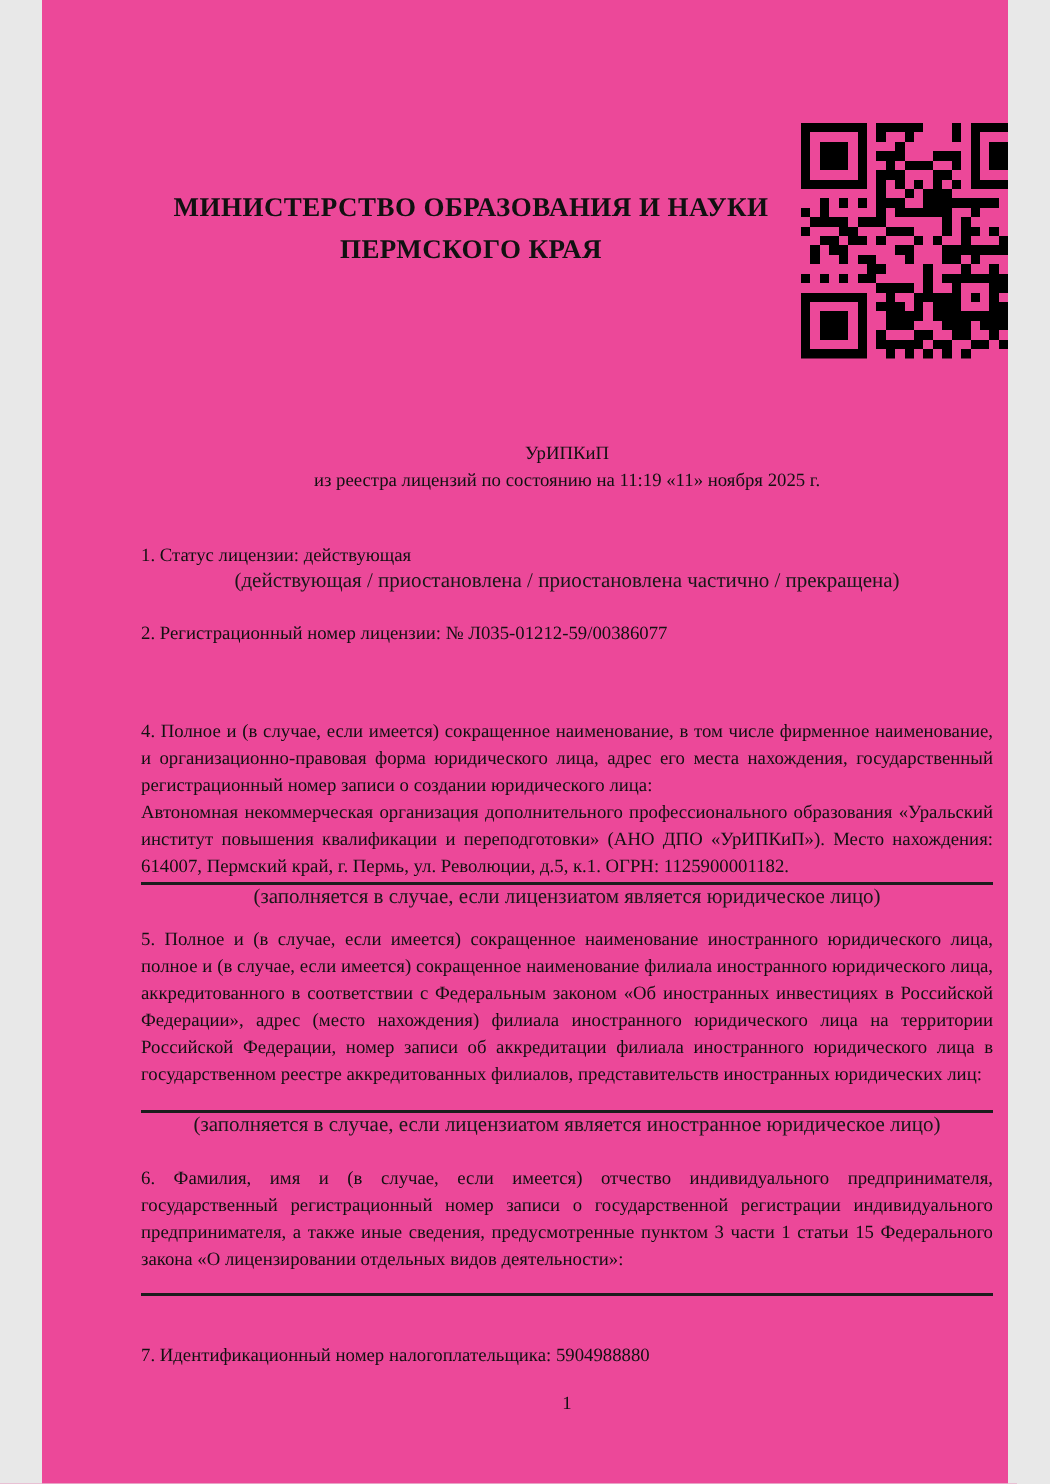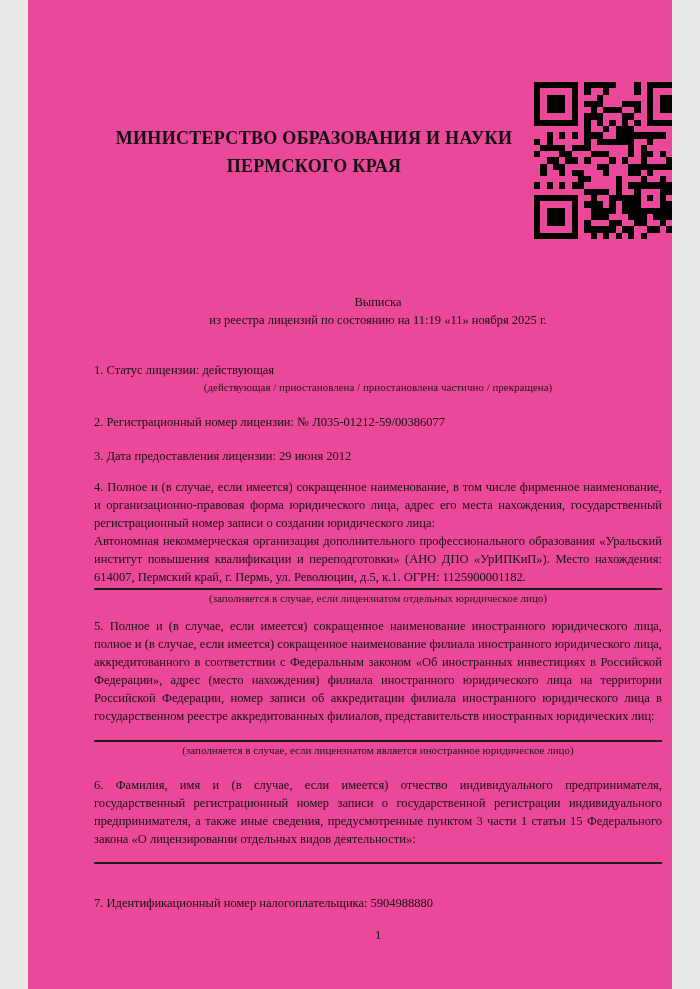--- a/index.html
+++ b/index.html
@@ -21,21 +21,21 @@
   .letterhead-caption{font-size:10.5px;line-height:13px;margin-top:6px;color:#181818;}
   
   .qr{left:506px;top:82px;width:157px;height:157px;}
   .qr svg{display:block;width:157px;height:157px;}
   
   .doc-title{left:66px;top:293px;width:568px;text-align:center;}
   
   .item{left:66px;width:568px;}
   .para{text-align:justify;}
   .fill-line{border-top:2px solid #1c1c1c;height:0;margin-top:2px;}
-  .item-caption{font-size:11px;line-height:13px;text-align:center;margin-top:2px;color:#181818;}
+  .item-caption{font-size:14px;line-height:13px;text-align:center;margin-top:2px;color:#181818;}
   .i1{top:361px;}
   .i2{top:413px;}
   .i3{top:447px;}
   .i4{top:478px;font-family:Liberation Serif, serif;}
   .i5{top:617px;}
   .i6{top:776px;}
   .i7{top:894px;}
   .i5 .fill-line{margin-top:15px;}
   .i6 .fill-line{margin-top:14px;}
   .page-number{left:0;top:926px;width:700px;text-align:center;}
@@ -372,42 +372,39 @@
         <rect x="11" y="24" width="1" height="1" fill="#000"></rect>
         <rect x="13" y="24" width="1" height="1" fill="#000"></rect>
         <rect x="15" y="24" width="1" height="1" fill="#000"></rect>
         <rect x="17" y="24" width="1" height="1" fill="#000"></rect>
         <rect x="22" y="24" width="1" height="1" fill="#000"></rect>
         <rect x="23" y="24" width="1" height="1" fill="#000"></rect>
       </svg>
   </div>
 
   <div class="abs doc-title">
-    <div>Выписка</div>
+    <div>УрИПКиП</div>
     <div>из реестра лицензий по состоянию на 11:19 «11» ноября 2025 г.</div>
   </div>
 
   <div class="abs item i1">
     <div>1. Статус лицензии: действующая</div>
     <div class="item-caption">(действующая / приостановлена / приостановлена частично / прекращена)</div>
   </div>
 
   <div class="abs item i2">
     <div>2. Регистрационный номер лицензии: № Л035-01212-59/00386077</div>
   </div>
 
-  <div class="abs item i3">
-    <div>3. Дата предоставления лицензии: 29 июня 2012</div>
-  </div>
 
   <div class="abs item i4">
     <div class="para">4. Полное и (в случае, если имеется) сокращенное наименование, в том числе фирменное наименование, и организационно-правовая форма юридического лица, адрес его места нахождения, государственный регистрационный номер записи о создании юридического лица:</div>
     <div class="para">Автономная некоммерческая организация дополнительного профессионального образования «Уральский институт повышения квалификации и переподготовки» (АНО ДПО «УрИПКиП»). Место нахождения: 614007, Пермский край, г. Пермь, ул. Революции, д.5, к.1. ОГРН: 1125900001182.</div>
     <div class="fill-line"></div>
-    <div class="item-caption">(заполняется в случае, если лицензиатом отдельных юридическое лицо)</div>
+    <div class="item-caption">(заполняется в случае, если лицензиатом является юридическое лицо)</div>
   </div>
 
   <div class="abs item i5">
     <div class="para">5. Полное и (в случае, если имеется) сокращенное наименование иностранного юридического лица, полное и (в случае, если имеется) сокращенное наименование филиала иностранного юридического лица, аккредитованного в соответствии с Федеральным законом «Об иностранных инвестициях в Российской Федерации», адрес (место нахождения) филиала иностранного юридического лица на территории Российской Федерации, номер записи об аккредитации филиала иностранного юридического лица в государственном реестре аккредитованных филиалов, представительств иностранных юридических лиц:</div>
     <div class="fill-line"></div>
     <div class="item-caption">(заполняется в случае, если лицензиатом является иностранное юридическое лицо)</div>
   </div>
 
   <div class="abs item i6">
     <div class="para">6. Фамилия, имя и (в случае, если имеется) отчество индивидуального предпринимателя, государственный регистрационный номер записи о государственной регистрации индивидуального предпринимателя, а также иные сведения, предусмотренные пунктом 3 части 1 статьи 15 Федерального закона «О лицензировании отдельных видов деятельности»:</div>

